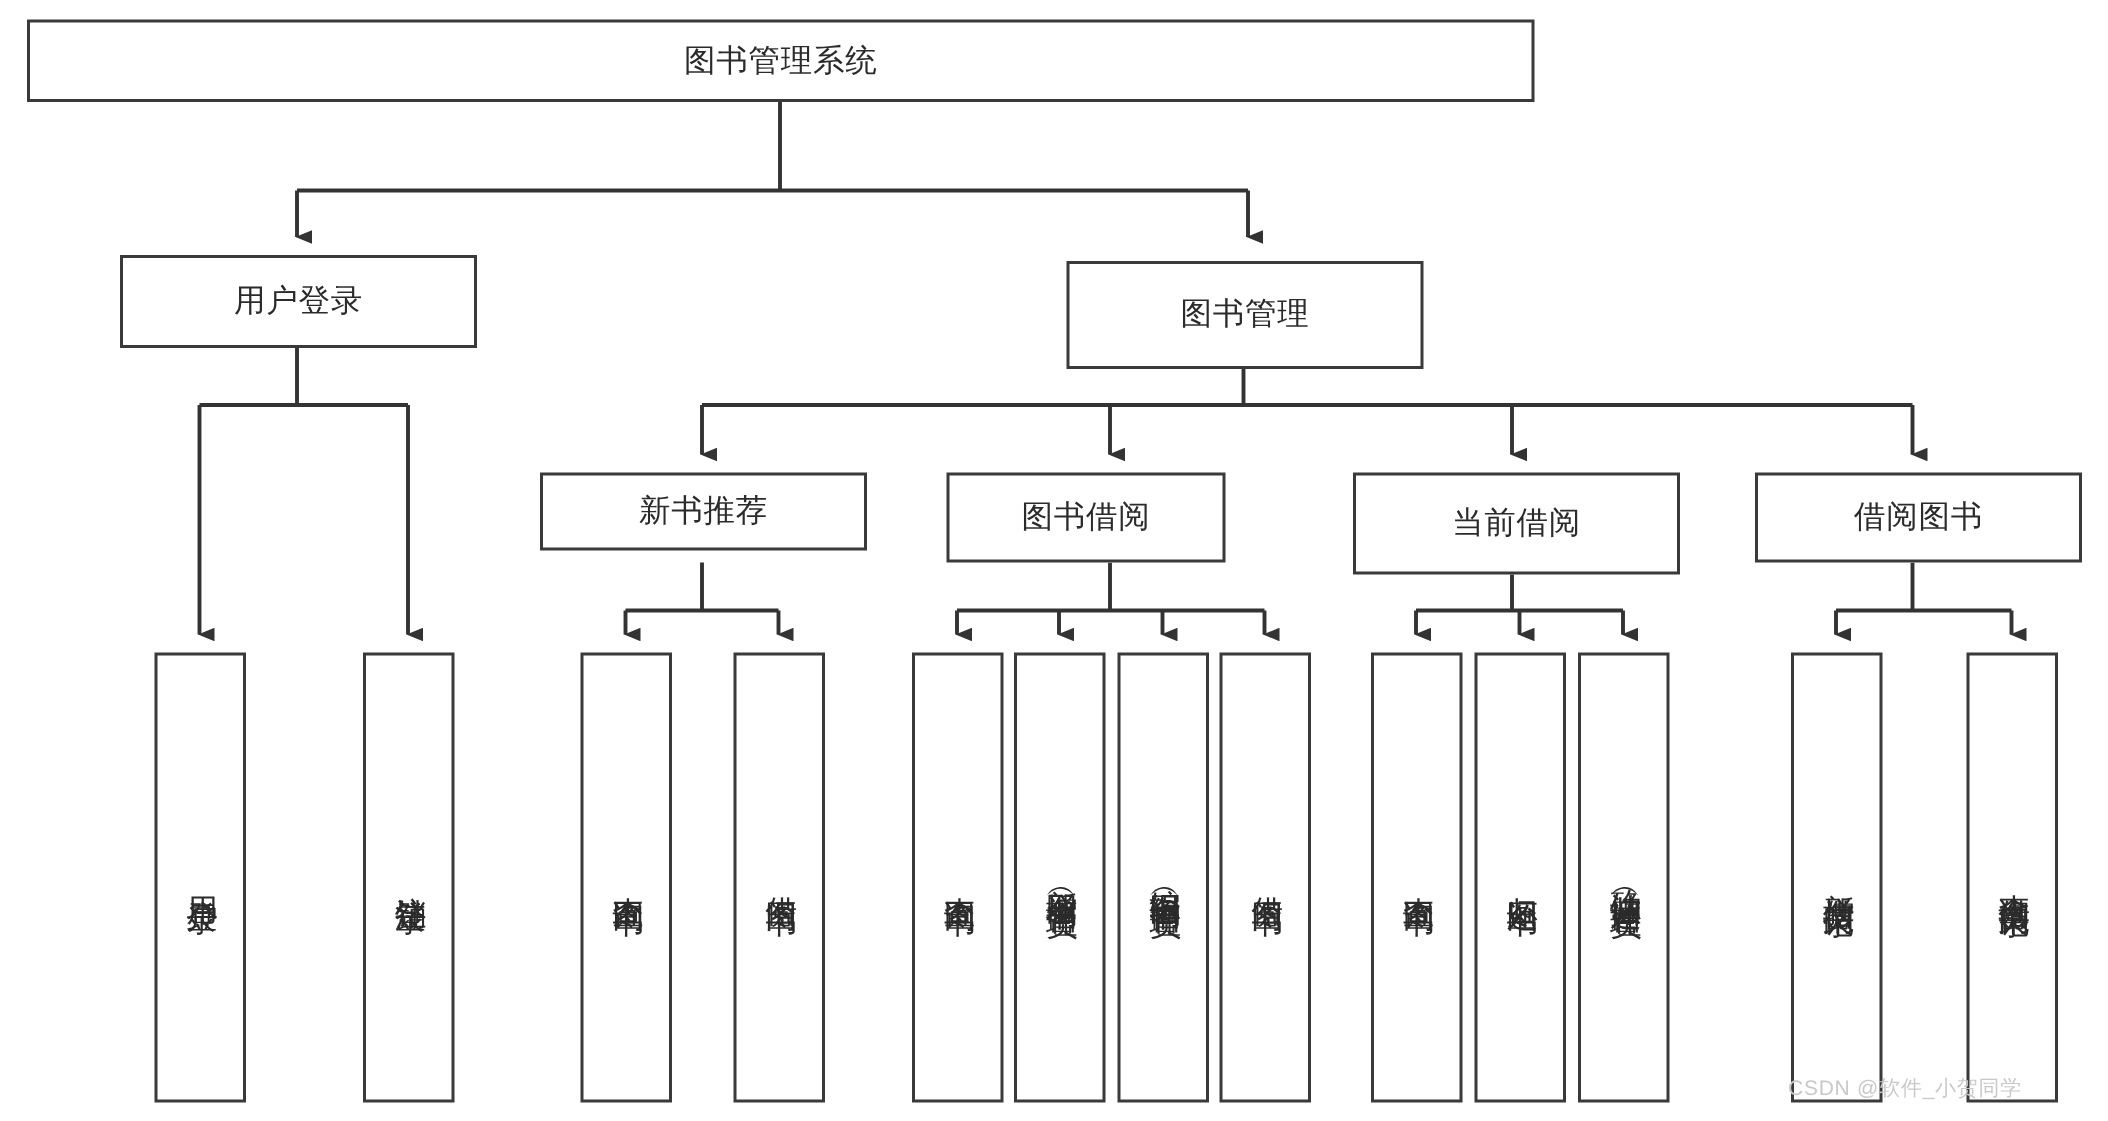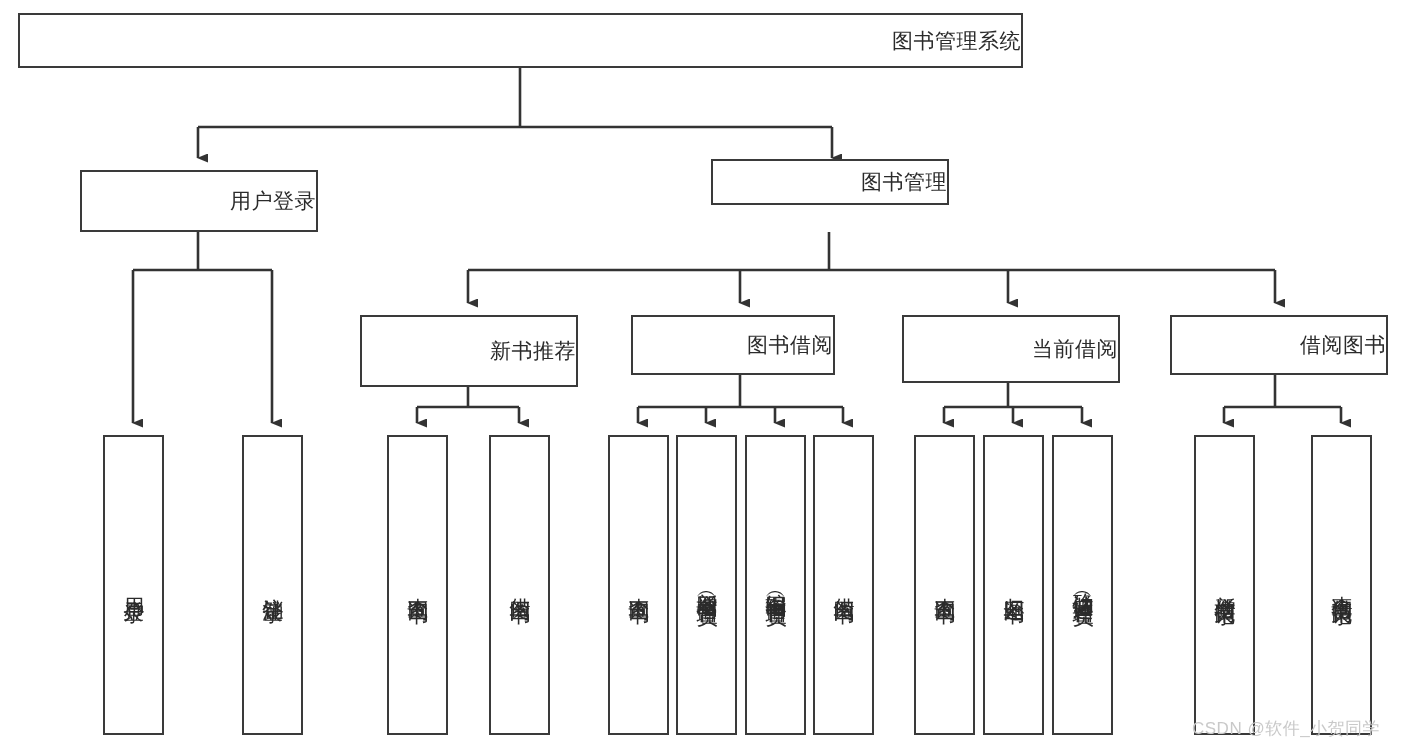--- a/index.html
+++ b/index.html
@@ -25,21 +25,21 @@
     height: 747px;
     pointer-events: none;
   }
   .node {
     position: absolute;
     box-sizing: border-box;
     background: #ffffff;
     border: 2px solid #3a3a3a;
     display: flex;
     align-items: center;
-    justify-content: flex-end;
+    justify-content: center;
     color: #2b2b2b;
   }
   .node .label {
     text-align: center;
     line-height: 1.12;
     letter-spacing: 0.5px;
   }
   .node.horizontal .label {
     writing-mode: horizontal-tb;
     font-size: 21px;
@@ -53,21 +53,21 @@
     writing-mode: vertical-rl;
     text-orientation: upright;
     font-size: 21px;
     line-height: 1.18;
     letter-spacing: 2px;
     max-height: 292px;
     white-space: pre-wrap;
   }
   .watermark {
     position: absolute;
-    font-size: 17px;
+    font-size: 14px;
     color: #c9c9c9;
     white-space: nowrap;
     letter-spacing: 0.5px;
   }
 </style>
 </head>
 <body>
 
 <div id="canvas">
 
@@ -121,28 +121,28 @@
     </g>
   </svg>
 
   <div class="node horizontal" style="left:18px; top:13px; width:1005px; height:55px;">
     <span class="label">图书管理系统</span>
   </div>
 
   <div class="node horizontal" style="left:80px; top:170px; width:238px; height:62px;">
     <span class="label">用户登录</span>
   </div>
-  <div class="node horizontal" style="left:711px; top:159px; width:238px; height:46px;">
+  <div class="node horizontal" style="left:711px; top:174px; width:238px; height:72px;">
     <span class="label">图书管理</span>
   </div>
 
-  <div class="node horizontal" style="left:360px; top:315px; width:218px; height:72px;">
+  <div class="node horizontal" style="left:360px; top:315px; width:218px; height:52px;">
     <span class="label">新书推荐</span>
   </div>
-  <div class="node horizontal" style="left:631px; top:315px; width:204px; height:60px;">
+  <div class="node horizontal" style="left:631px; top:315px; width:186px; height:60px;">
     <span class="label">图书借阅</span>
   </div>
   <div class="node horizontal" style="left:902px; top:315px; width:218px; height:68px;">
     <span class="label">当前借阅</span>
   </div>
   <div class="node horizontal" style="left:1170px; top:315px; width:218px; height:60px;">
     <span class="label">借阅图书</span>
   </div>
 
   <div class="node vertical" style="left:103px; top:435px; width:61px; height:300px;">

